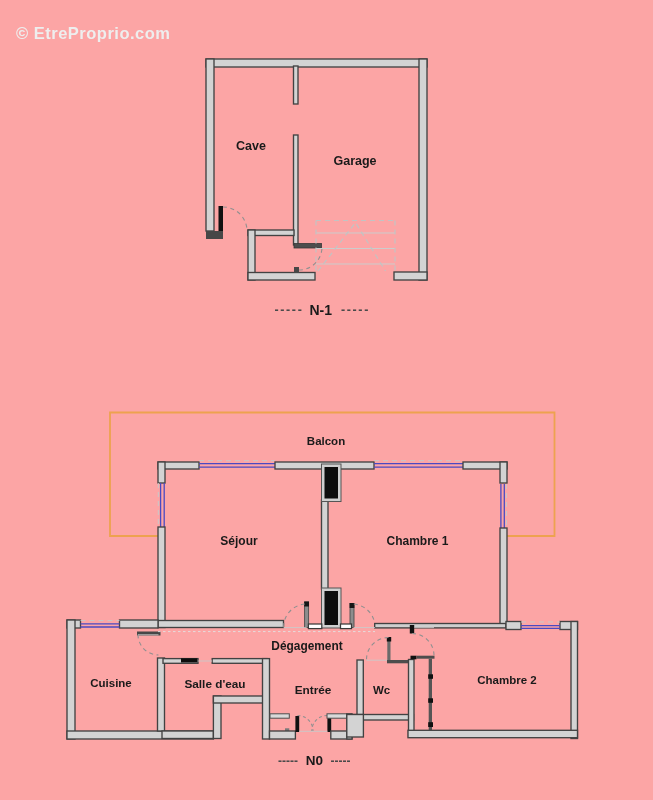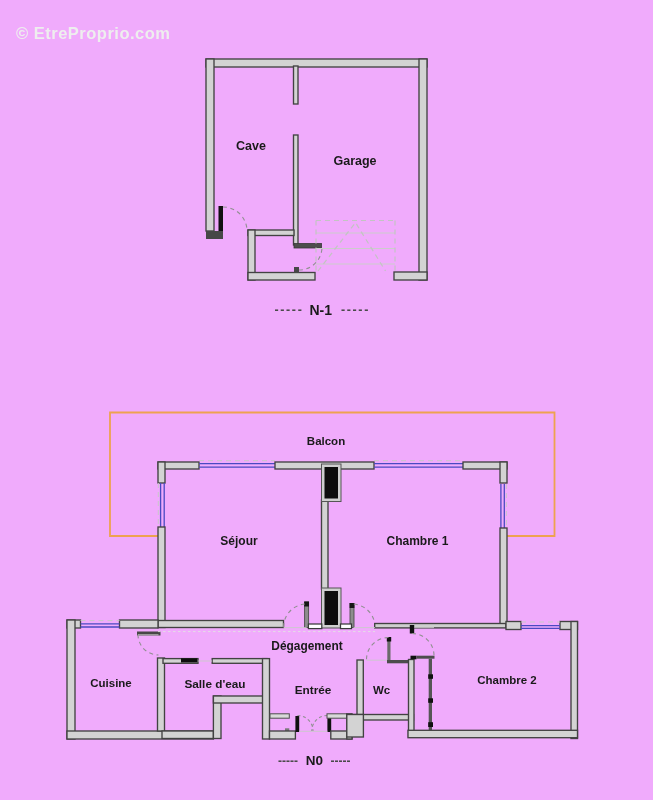--- a/index.html
+++ b/index.html
@@ -1,16 +1,16 @@
 <!DOCTYPE html>
 <html><head>
 <meta charset="utf-8">
 <style>
   html,body{margin:0;padding:0;background:#ffffff;}
-  #page{width:653px;height:800px;position:relative;background:#f0abfc;overflow:hidden;}
+  #page{width:653px;height:800px;position:relative;background:#fca5a5;overflow:hidden;}
   svg{position:absolute;top:0;left:0;}
   text{font-family:"Liberation Sans",sans-serif;}
 </style>
 </head>
 <body>
 <div id="page">
 <svg width="653" height="800" viewBox="0 0 653 800">
 <defs>
 <g id="dummy"></g>
 </defs>

